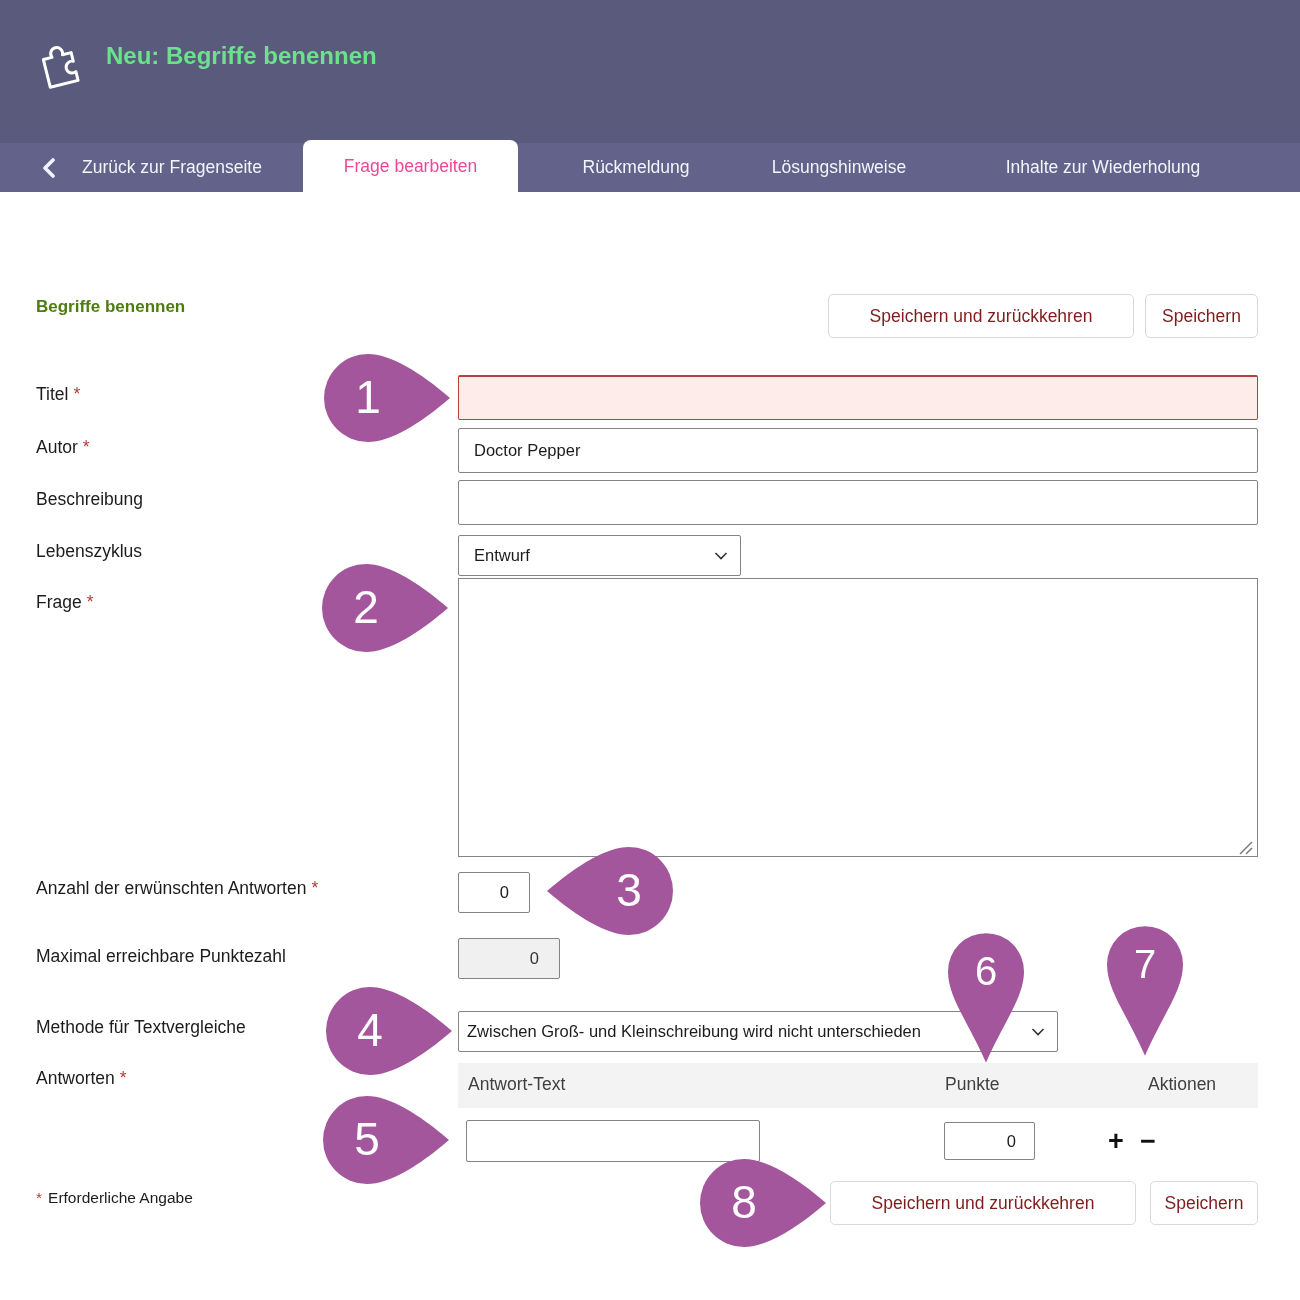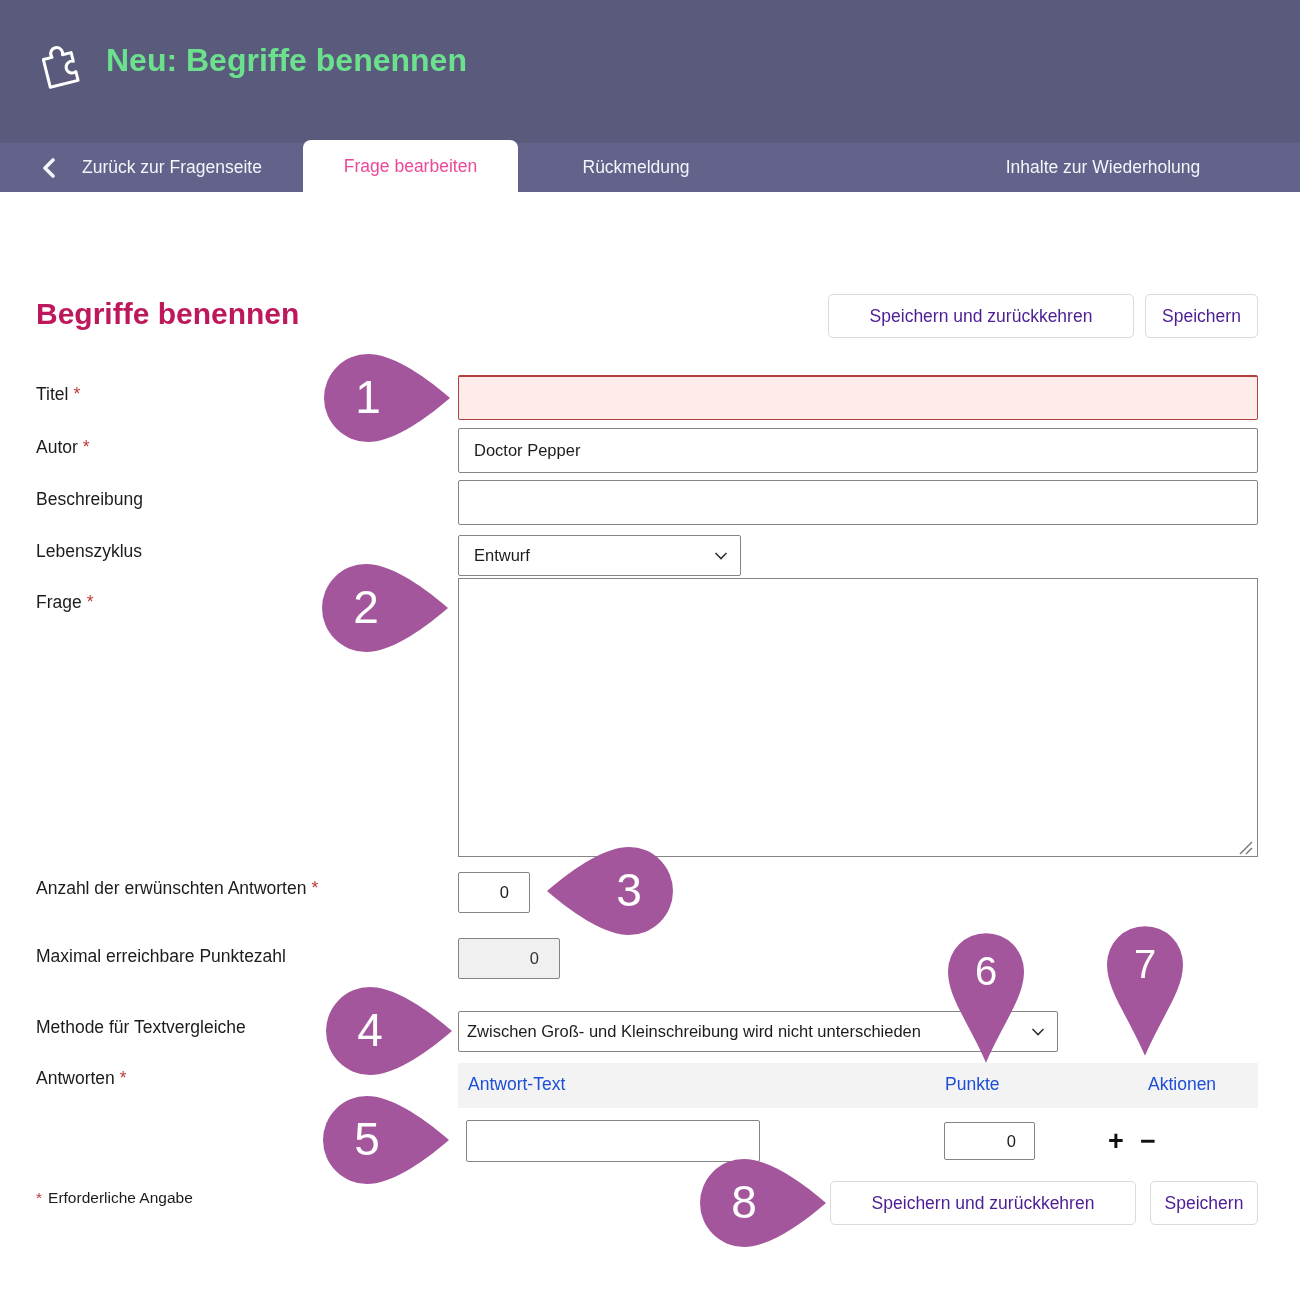--- a/index.html
+++ b/index.html
@@ -3,40 +3,40 @@
 <meta charset="utf-8">
 <style>
   * { margin:0; padding:0; box-sizing:border-box; }
   html,body { background:#fff; }
   body { width:1300px; height:1300px; position:relative; overflow:hidden;
          font-family:"Liberation Sans", sans-serif; color:#1c1c1c; }
 
   
   .banner { position:absolute; left:0; top:0; width:1300px; height:143px; background:#5a5a7c; }
   .banner-icon { position:absolute; left:28px; top:32px; }
-  .banner-title { position:absolute; left:106px; top:42px; font-size:32px; font-weight:bold; color:#6be18e; }
+  .banner-title { position:absolute; left:106px; top:42px; font-size:24px; font-weight:bold; color:#6be18e; }
 
   
   .navbar { position:absolute; left:0; top:143px; width:1300px; height:49px; background:#62628a; }
   .back-link { position:absolute; left:42px; top:0; height:49px; display:flex; align-items:center; gap:27px;
                color:#f4f4fb; font-size:17.5px; cursor:pointer; }
   .nav-tab { position:absolute; top:0; height:49px; display:flex; align-items:center; justify-content:center;
              color:#f4f4fb; font-size:17.5px; cursor:pointer; }
   .nav-tab.active { top:-3px; height:52px; background:#ffffff; color:#ec4899; border-radius:8px 8px 0 0; }
   .tab-frage { left:303px; width:215px; }
   .tab-rueck { left:565px; width:142px; }
   .tab-loesung { left:753px; width:172px; }
   .tab-inhalte { left:975px; width:256px; }
 
   
-  .page-title { position:absolute; left:36px; top:297px; font-size:30px; font-weight:bold; color:#be185d; }
+  .page-title { position:absolute; left:36px; top:297px; font-size:17px; font-weight:bold; color:#4d7c0f; }
 
   .btn { position:absolute; display:flex; align-items:center; justify-content:center;
          background:#fff; border:1px solid #dadada; border-radius:5px;
-         font-size:17.5px; color:#4c1d95; cursor:pointer; font-family:inherit; }
+         font-size:17.5px; color:#7f1d1d; cursor:pointer; font-family:inherit; }
   .btn-top-savereturn { left:828px; top:294px; width:306px; height:44px; }
   .btn-top-save      { left:1145px; top:294px; width:113px; height:44px; }
   .btn-bot-savereturn { left:830px; top:1181px; width:306px; height:44px; }
   .btn-bot-save      { left:1150px; top:1181px; width:108px; height:44px; }
 
   .flabel { position:absolute; left:36px; font-size:17.5px; color:#1c1c1c; white-space:nowrap; }
   .req { color:#bb3a37; margin-left:5px; }
 
   .tin { position:absolute; border:1px solid #848484; background:#fff; font-family:inherit;
          font-size:16.5px; color:#1c1c1c; padding:0 15px; border-radius:2px; }
@@ -55,21 +55,21 @@
          padding:0 34px 0 15px; cursor:pointer; white-space:nowrap; overflow:hidden; }
   .sel-lebens { left:458px; top:535px; width:283px; height:41px; }
   .sel-methode { left:458px; top:1011px; width:600px; height:41px;padding-left:8px; }
   .sel .chev { position:absolute; right:12px; top:50%; transform:translateY(-50%); }
 
   .txtarea { position:absolute; left:458px; top:578px; width:800px; height:279px;
              border:1px solid #848484; background:#fff; resize:none; font-family:inherit; font-size:16px; padding:10px 14px; }
   .resize-corner { position:absolute; left:1236px; top:838px; cursor:nwse-resize; }
 
   .tbl-head { position:absolute; left:458px; top:1063px; width:800px; height:45px; background:#f3f3f3; }
-  .th { position:absolute; top:1074px; font-size:17.5px; color:#1d4ed8; white-space:nowrap; }
+  .th { position:absolute; top:1074px; font-size:17.5px; color:#404040; white-space:nowrap; }
   .th-text { left:468px; } .th-punkte { left:945px; } .th-aktionen { left:1148px;text-align:center; }
 
   .rowbtn { position:absolute; top:1122px; font-size:27px; font-weight:bold; color:#111;
             cursor:pointer; line-height:38px; background:none; border:none; font-family:inherit; }
   .btn-plus { left:1108px; } .btn-minus { left:1140px; }
 
   .footnote { position:absolute; left:36px; top:1189px; font-size:15.5px; color:#1c1c1c; }
   .footnote .req { margin-left:0; margin-right:6px; }
 
   
@@ -97,20 +97,23 @@
       <polyline points="11,2 3,10 11,18" fill="none" stroke="#f4f4fb" stroke-width="3.6" stroke-linecap="round" stroke-linejoin="round"></polyline>
     </svg>
     <span>Zurück zur Fragenseite</span>
   </div>
   <div class="nav-tab active tab-frage">
     <span>Frage bearbeiten</span>
   </div>
   <div class="nav-tab tab-rueck">
     <span>Rückmeldung</span>
   </div>
+  <div class="nav-tab tab-loesung">
+    <span>Lösungshinweise</span>
+  </div>
   <div class="nav-tab tab-inhalte">
     <span>Inhalte zur Wiederholung</span>
   </div>
 </div>
 
 <h1 class="page-title">Begriffe benennen</h1>
 <button class="btn btn-top-savereturn">Speichern und zurückkehren</button>
 <button class="btn btn-top-save">Speichern</button>
 
 <div class="flabel" style="top:384px;">

